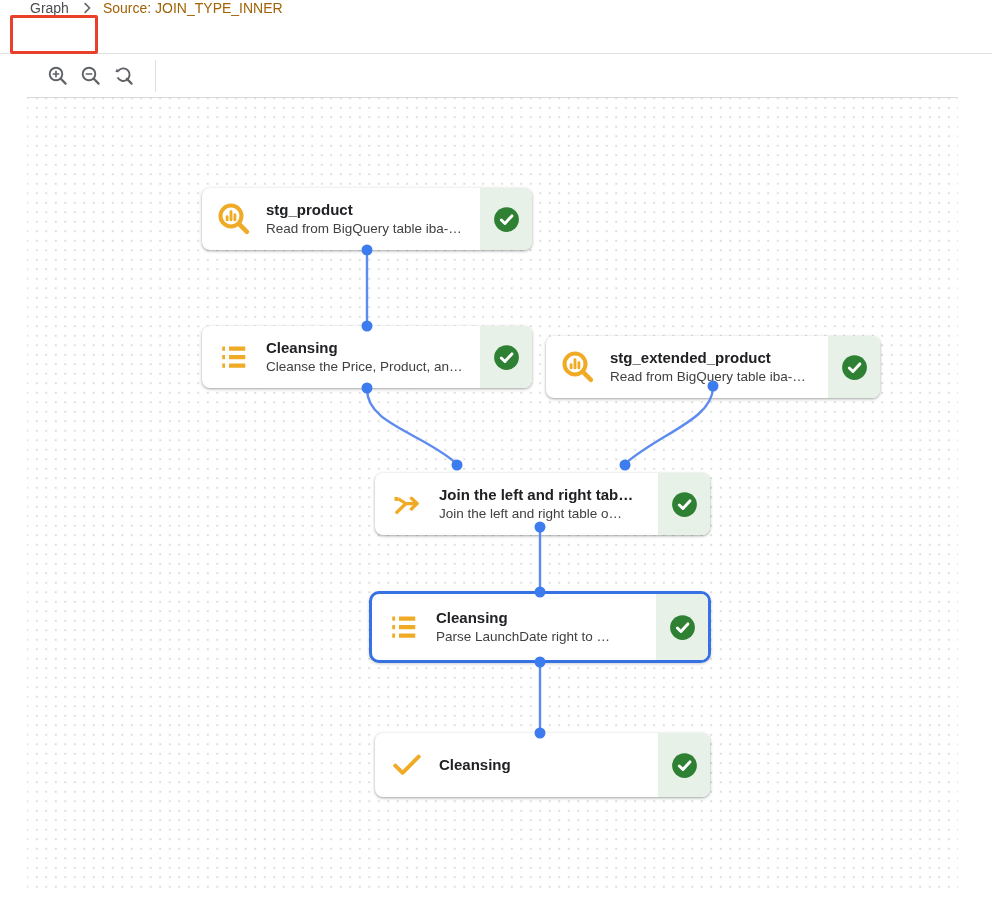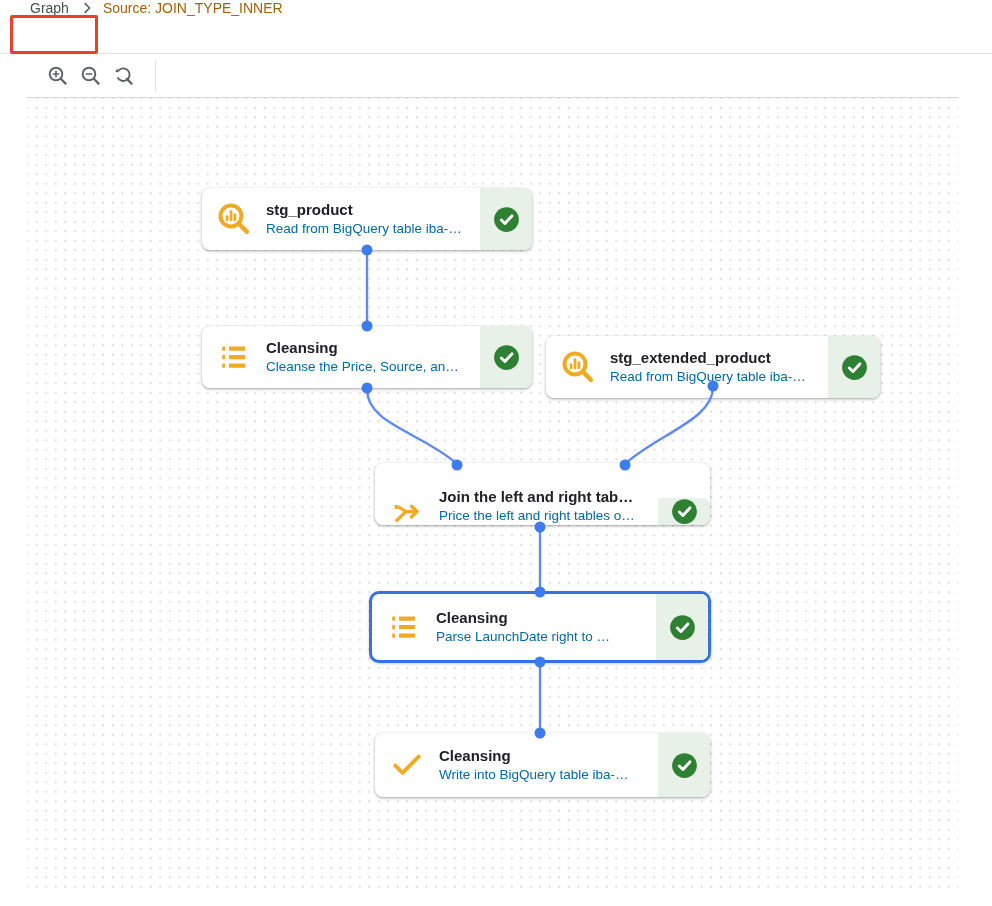--- a/index.html
+++ b/index.html
@@ -35,21 +35,21 @@
   .node { position:absolute; background:#fff; border-radius:8px; display:flex; align-items:stretch;
     box-shadow:0 1px 2px rgba(60,64,67,.30), 0 1px 3px 1px rgba(60,64,67,.15);
     cursor:pointer; z-index:2; }
   .node.selected { border:3px solid #3672e3; border-radius:10px;
     box-shadow:0 1px 3px rgba(60,64,67,.25); }
   .icon-box { width:64px; display:flex; align-items:center; justify-content:center; flex:0 0 64px; }
   .texts { flex:1 1 auto; display:flex; flex-direction:column; justify-content:center; min-width:0;
     padding-right:14px; }
   .title { font-size:15px; font-weight:700; color:#202124; line-height:20px;
     white-space:nowrap; overflow:hidden; text-overflow:ellipsis; }
-  .subtitle { font-size:13.5px; color:#0369a1; line-height:18px;
+  .subtitle { font-size:13.5px; color:#404040; line-height:18px;
     white-space:nowrap; overflow:hidden; text-overflow:ellipsis; }
   .badge { width:52px; flex:0 0 52px; background:#e7f1e8; border-radius:0 8px 8px 0;
     display:flex; align-items:center; justify-content:center; }
   .node.selected .badge { border-radius:0 7px 7px 0; }
 
   
   svg.edges { position:absolute; left:0; top:0; width:992px; height:906px;
     z-index:3; pointer-events:none; }
 </style>
 </head>
@@ -117,21 +117,21 @@
 
   <div class="node" style="left:202px; top:326px; width:330px; height:62px;">
     <div class="icon-box">
       <svg width="30" height="26" viewBox="0 0 24 20">
         <path d="M8 3.2 H21 M8 10 H21 M8 16.8 H21" stroke="#f0ab26" stroke-width="3.4"></path>
         <path d="M2.6 3.2 H4.8 M2.6 10 H4.8 M2.6 16.8 H4.8" stroke="#f0ab26" stroke-width="3.4"></path>
       </svg>
     </div>
     <div class="texts">
       <div class="title">Cleansing</div>
-      <div class="subtitle">Cleanse the Price, Source, an…</div>
+      <div class="subtitle">Cleanse the Price, Product, an…</div>
     </div>
     <div class="badge">
       <svg width="27" height="27" viewBox="0 0 24 24">
         <circle cx="12" cy="12" r="11" fill="#2e8033"></circle>
         <path d="M7.4 12.4 L10.6 15.5 L16.8 8.8" fill="none" stroke="#fff" stroke-width="2.6" stroke-linecap="round" stroke-linejoin="round"></path>
       </svg>
     </div>
   </div>
 
   <div class="node" style="left:546px; top:336px; width:334px; height:62px;">
@@ -147,33 +147,33 @@
       <div class="subtitle">Read from BigQuery table iba-…</div>
     </div>
     <div class="badge">
       <svg width="27" height="27" viewBox="0 0 24 24">
         <circle cx="12" cy="12" r="11" fill="#2e8033"></circle>
         <path d="M7.4 12.4 L10.6 15.5 L16.8 8.8" fill="none" stroke="#fff" stroke-width="2.6" stroke-linecap="round" stroke-linejoin="round"></path>
       </svg>
     </div>
   </div>
 
-  <div class="node" style="left:375px; top:463px; width:335px; height:62px;align-items:flex-end;">
+  <div class="node" style="left:375px; top:473px; width:335px; height:62px;">
     <div class="icon-box">
       <svg width="32" height="26" viewBox="0 0 24 20">
         <rect x="2.4" y="4.6" width="3" height="3" fill="#f0ab26"></rect>
         <path d="M5.4 6.1 L11 9.6" stroke="#f0ab26" stroke-width="2.4"></path>
         <path d="M3.4 17.2 L11 9.8" stroke="#f0ab26" stroke-width="2.6"></path>
         <path d="M9.5 9.7 H18.6" stroke="#f0ab26" stroke-width="2.6"></path>
         <path d="M15.4 5.6 L19.8 9.7 L15.4 13.8" fill="none" stroke="#f0ab26" stroke-width="2.6" stroke-linecap="round" stroke-linejoin="round"></path>
       </svg>
     </div>
     <div class="texts">
       <div class="title">Join the left and right tab…</div>
-      <div class="subtitle">Price the left and right tables o…</div>
+      <div class="subtitle">Join the left and right table o…</div>
     </div>
     <div class="badge">
       <svg width="27" height="27" viewBox="0 0 24 24">
         <circle cx="12" cy="12" r="11" fill="#2e8033"></circle>
         <path d="M7.4 12.4 L10.6 15.5 L16.8 8.8" fill="none" stroke="#fff" stroke-width="2.6" stroke-linecap="round" stroke-linejoin="round"></path>
       </svg>
     </div>
   </div>
 
   <div class="node selected" style="left:369px; top:591px; width:342px; height:72px;">
@@ -196,21 +196,20 @@
   </div>
 
   <div class="node" style="left:375px; top:733px; width:335px; height:64px;">
     <div class="icon-box">
       <svg width="32" height="26" viewBox="0 0 24 20">
         <path d="M3 10.5 L8.6 16 L21 3.6" fill="none" stroke="#f0ab26" stroke-width="3" stroke-linecap="round" stroke-linejoin="round"></path>
       </svg>
     </div>
     <div class="texts">
       <div class="title">Cleansing</div>
-      <div class="subtitle">Write into BigQuery table iba-…</div>
     </div>
     <div class="badge">
       <svg width="27" height="27" viewBox="0 0 24 24">
         <circle cx="12" cy="12" r="11" fill="#2e8033"></circle>
         <path d="M7.4 12.4 L10.6 15.5 L16.8 8.8" fill="none" stroke="#fff" stroke-width="2.6" stroke-linecap="round" stroke-linejoin="round"></path>
       </svg>
     </div>
   </div>
 
   <svg class="edges" viewBox="0 0 992 906">

